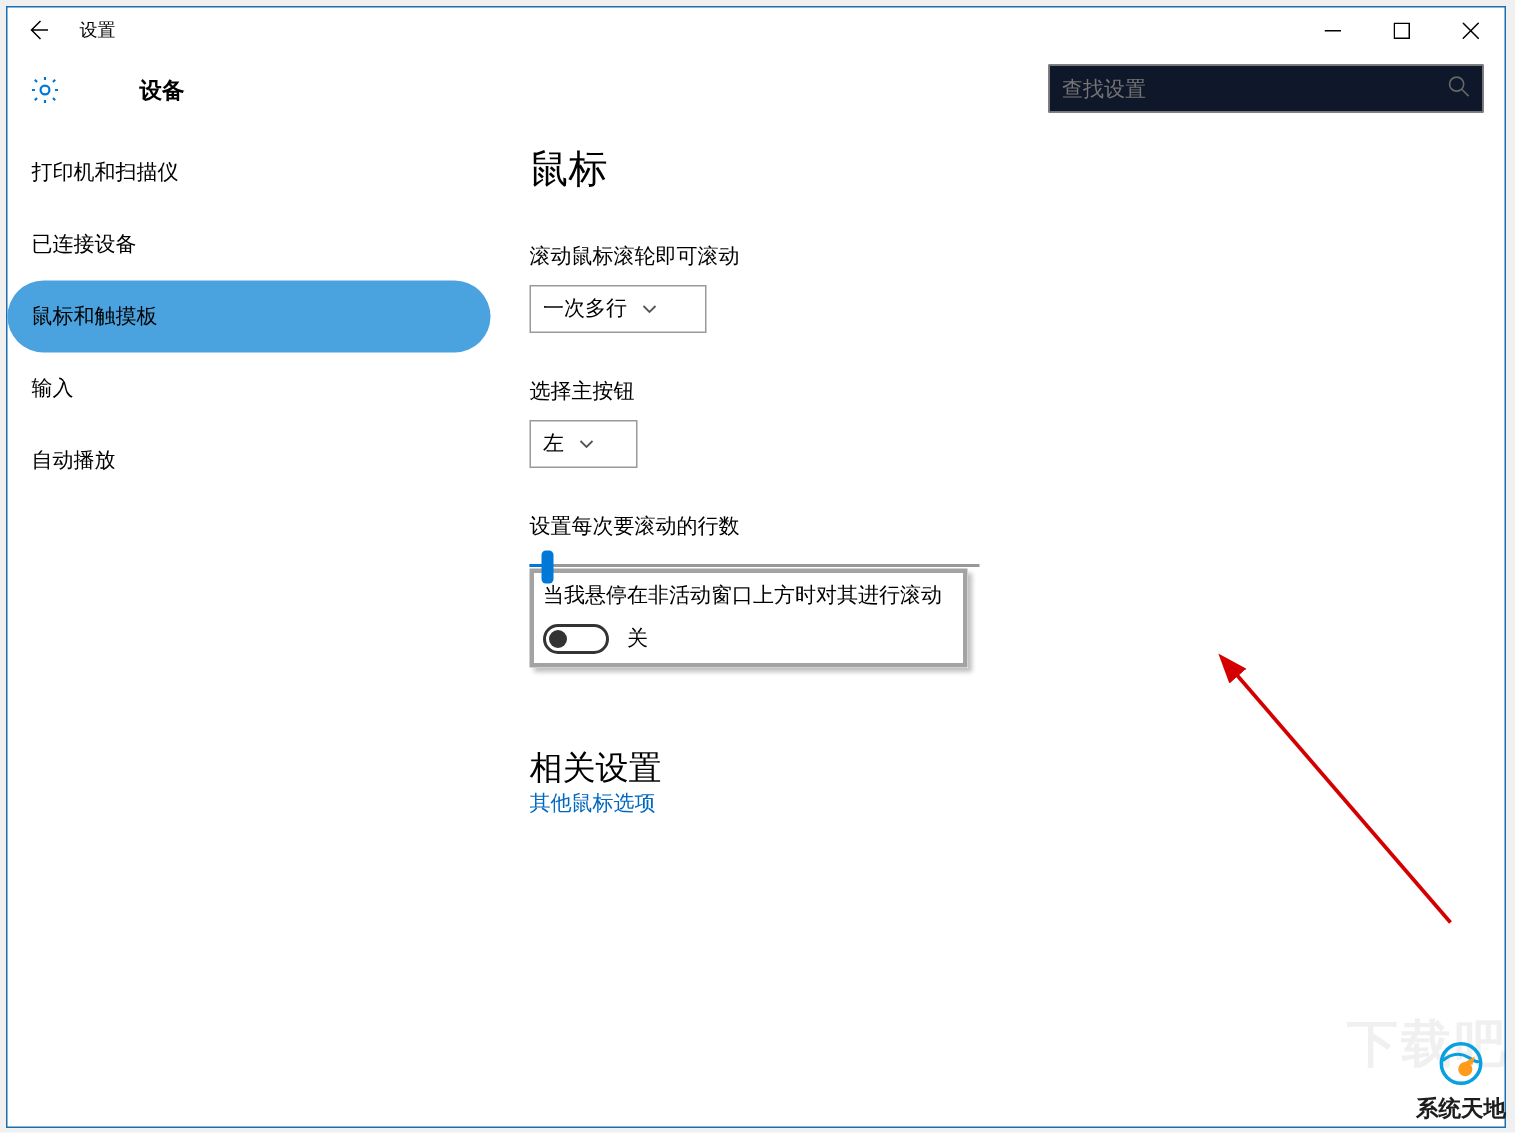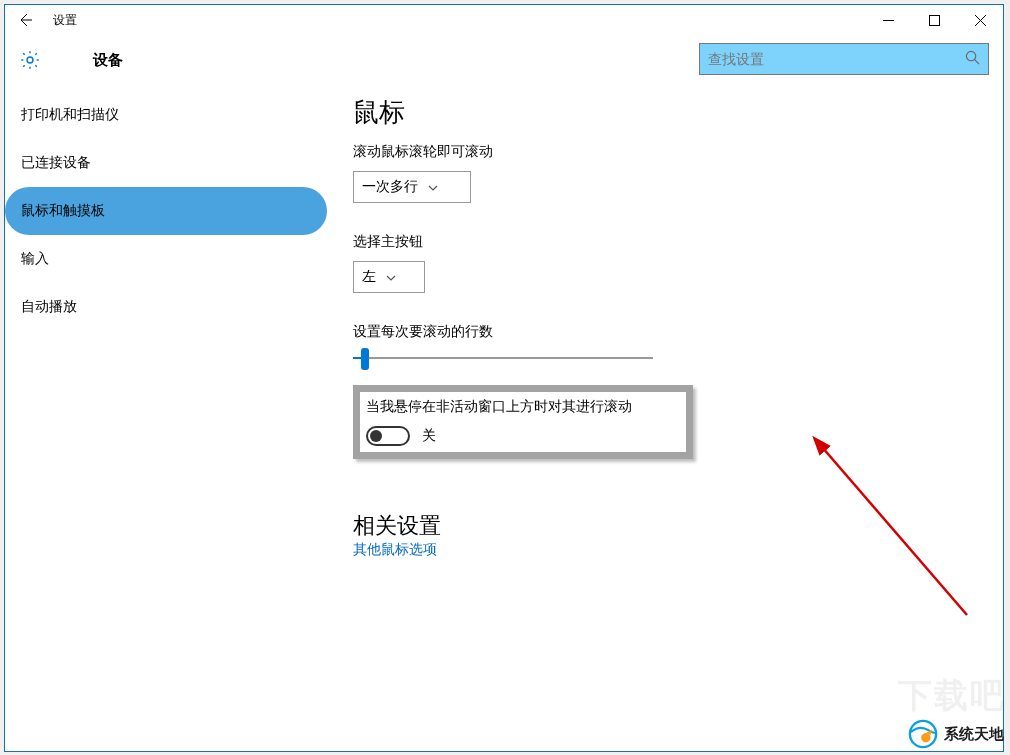--- a/index.html
+++ b/index.html
@@ -20,73 +20,74 @@
   .win-btn { width: 46px; height: 30px; display: flex; align-items: center; justify-content: center; font-size: 11px; color: #000; }
   .win-btn svg { stroke: #000; }
   .header-row {
     height: 50px; display: flex; align-items: center; padding: 0 14px; position: relative; gap: 28px;
   }
   .gear { width: 22px; height: 22px; display:flex; align-items:center; justify-content:center; color:#0078d7; }
   .header-title { font-size: 15px; font-weight: 600; margin-left: 24px; color:#000; }
   .search-box {
     position: absolute; right: 14px; top: 8px; width: 290px; height: 32px;
     border: 1px solid #777; display: flex; align-items: center; padding: 0 8px;
-    background: #7dd3fc;
+    background: #0f172a;
   }
   .search-box input {
     border: none; outline: none; flex: 1; font-size: 14px; color: #666; background: transparent;
   }
   .search-icon { color: #666; font-size: 14px; }
   .body { display: flex; height: calc(100% - 80px); }
   .sidebar { width: 322px; padding-top: 6px; }
   .side-item {
     height: 48px; display: flex; align-items: center; padding-left: 16px;
     font-size: 14px; color: #000;
   }
   .side-item.active { background: #4aa3df; color: #000; border-radius: 24px; }
   .main { flex: 1; padding: 10px 0 0 26px; position: relative; }
-  .page-h1 { font-size: 26px; font-weight: 400; color:#000; margin-bottom: 13px; }
+  .page-h1 { font-size: 26px; font-weight: 400; color:#000; margin-bottom: 32px; }
   .setting-label { font-size: 14px; color:#000; margin-bottom: 10px; }
   .select {
     border: 1px solid #999; height: 32px; display: inline-flex; align-items: center;
     padding: 0 8px; font-size: 14px; color:#000; gap: 10px; background:#fff;
   }
   .select .chev { font-size: 10px; color:#555; }
   .block { margin-bottom: 30px; }
   .slider-track {
     width: 300px; height: 2px; background: #999; position: relative; margin-top: 16px;
   }
   .slider-fill { position:absolute; left:0; top:0; height:2px; background:#0078d7; width:14px;}
   .slider-thumb {
     position: absolute; left: 8px; top: -9px; width: 8px; height: 22px;
     background: #0078d7; border-radius: 3px;
   }
   .highlight-box {
-    border: 7px solid #a3a3a3; padding: 6px 8px 6px 6px; width: 340px;
+    border: 3px solid #a3a3a3; padding: 6px 8px 6px 6px; width: 292px;
     box-shadow: 3px 3px 3px rgba(0,0,0,0.25);
-    margin-top: 26px;
+    margin-top: 1px;
   }
   .toggle-row { display: flex; align-items: center; gap: 12px; margin-top: 10px; }
   .toggle {
     width: 44px; height: 20px; border: 2px solid #333; border-radius: 12px;
     position: relative; background: #fff;
   }
   .toggle-knob {
     position: absolute; left: 2px; top: 2px; width: 12px; height: 12px;
     border-radius: 50%; background: #333;
   }
   .toggle-label { font-size: 14px; }
   .section-h2 { font-size: 22px; font-weight: 400; margin-top: 52px; }
   .link { color: #0067c0; font-size: 14px; cursor: pointer; }
   .arrow-annot {
     position: absolute; left: 480px; top: 340px; pointer-events: none;
   }
   .watermark {
     position: absolute; right: 6px; bottom: 6px; display: flex; align-items: center; gap: 6px;
     pointer-events: none;
+    flex-direction: column;
   }
   .watermark-text { font-size: 15px; font-weight: 700; color: #1d1d1d; }
   .watermark-bg {
     position:absolute; right:4px; bottom:36px; font-size:34px; font-weight:900;
     color: rgba(0,0,0,0.06); letter-spacing: 2px; pointer-events:none;
   }
 </style>
 </head>
 <body>
 

